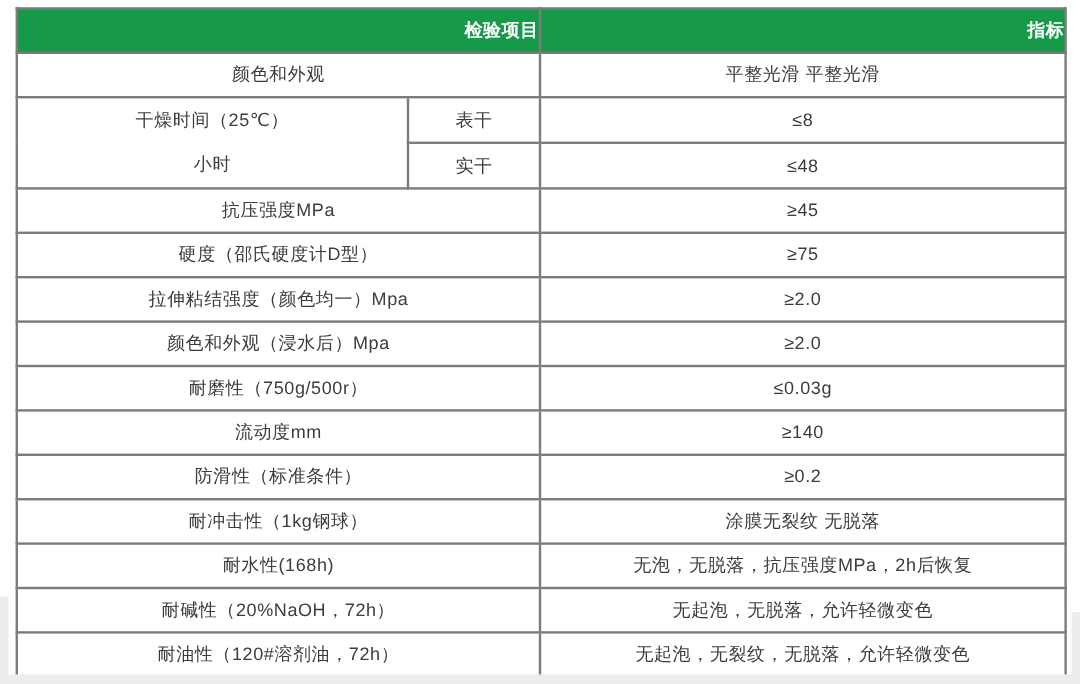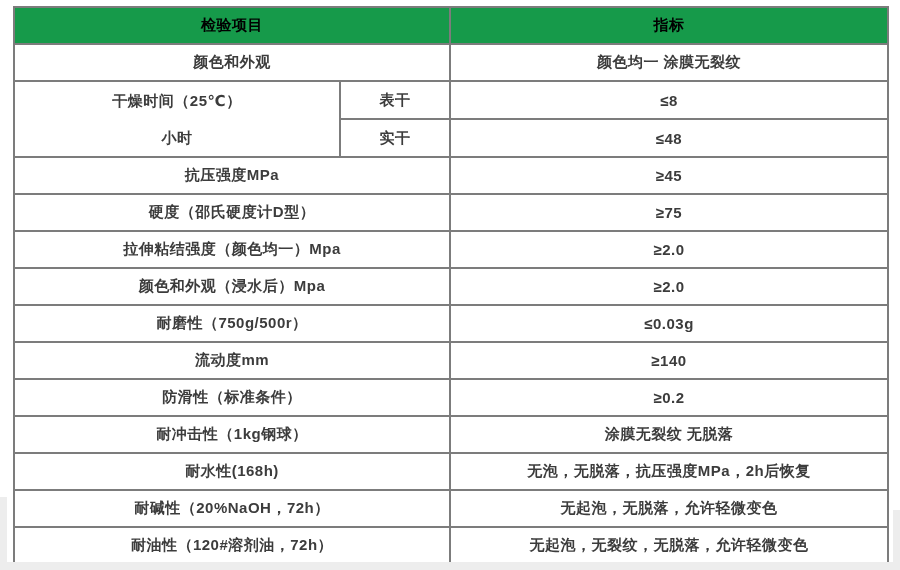--- a/index.html
+++ b/index.html
@@ -25,28 +25,29 @@
   }
   .spec-table col.c1 { width: 326px; }
   .spec-table col.c2 { width: 110px; }
   .spec-table col.c3 { width: 438px; }
   .spec-table th, .spec-table td {
     border: 2px solid #7c7c7c;
     text-align: center;
     vertical-align: middle;
     padding: 0;
     font-size: 15px;
-    font-weight: 700;
+    font-weight: 400;
     letter-spacing: 0.5px;
   }
   .spec-table th {
     background: #169a4a;
-    color: #000000;
+    color: #ffffff;
     font-weight: 700;
     height: 30px;
+    text-align: right;
   }
   .spec-table tr.r { height: 37px; }
   td.merged-label .line {
     height: 37px;
     line-height: 37px;
     text-align: center;
   }
   .shade {
     position: absolute;
     background: #ededed;
@@ -64,21 +65,21 @@
       <col class="c2">
       <col class="c3">
   </colgroup>
   <tbody>
       <tr class="r">
     <th colspan="2">检验项目</th>
     <th>指标</th>
   </tr>
   <tr class="r">
     <td colspan="2">颜色和外观</td>
-    <td>颜色均一 涂膜无裂纹</td>
+    <td>平整光滑 平整光滑</td>
   </tr>
   <tr class="r">
     <td rowspan="2" class="merged-label">
       <div class="line">干燥时间（25℃）</div>
       <div class="line">小时</div>
     </td>
     <td>表干</td>
     <td>≤8</td>
   </tr>
   <tr class="r">

